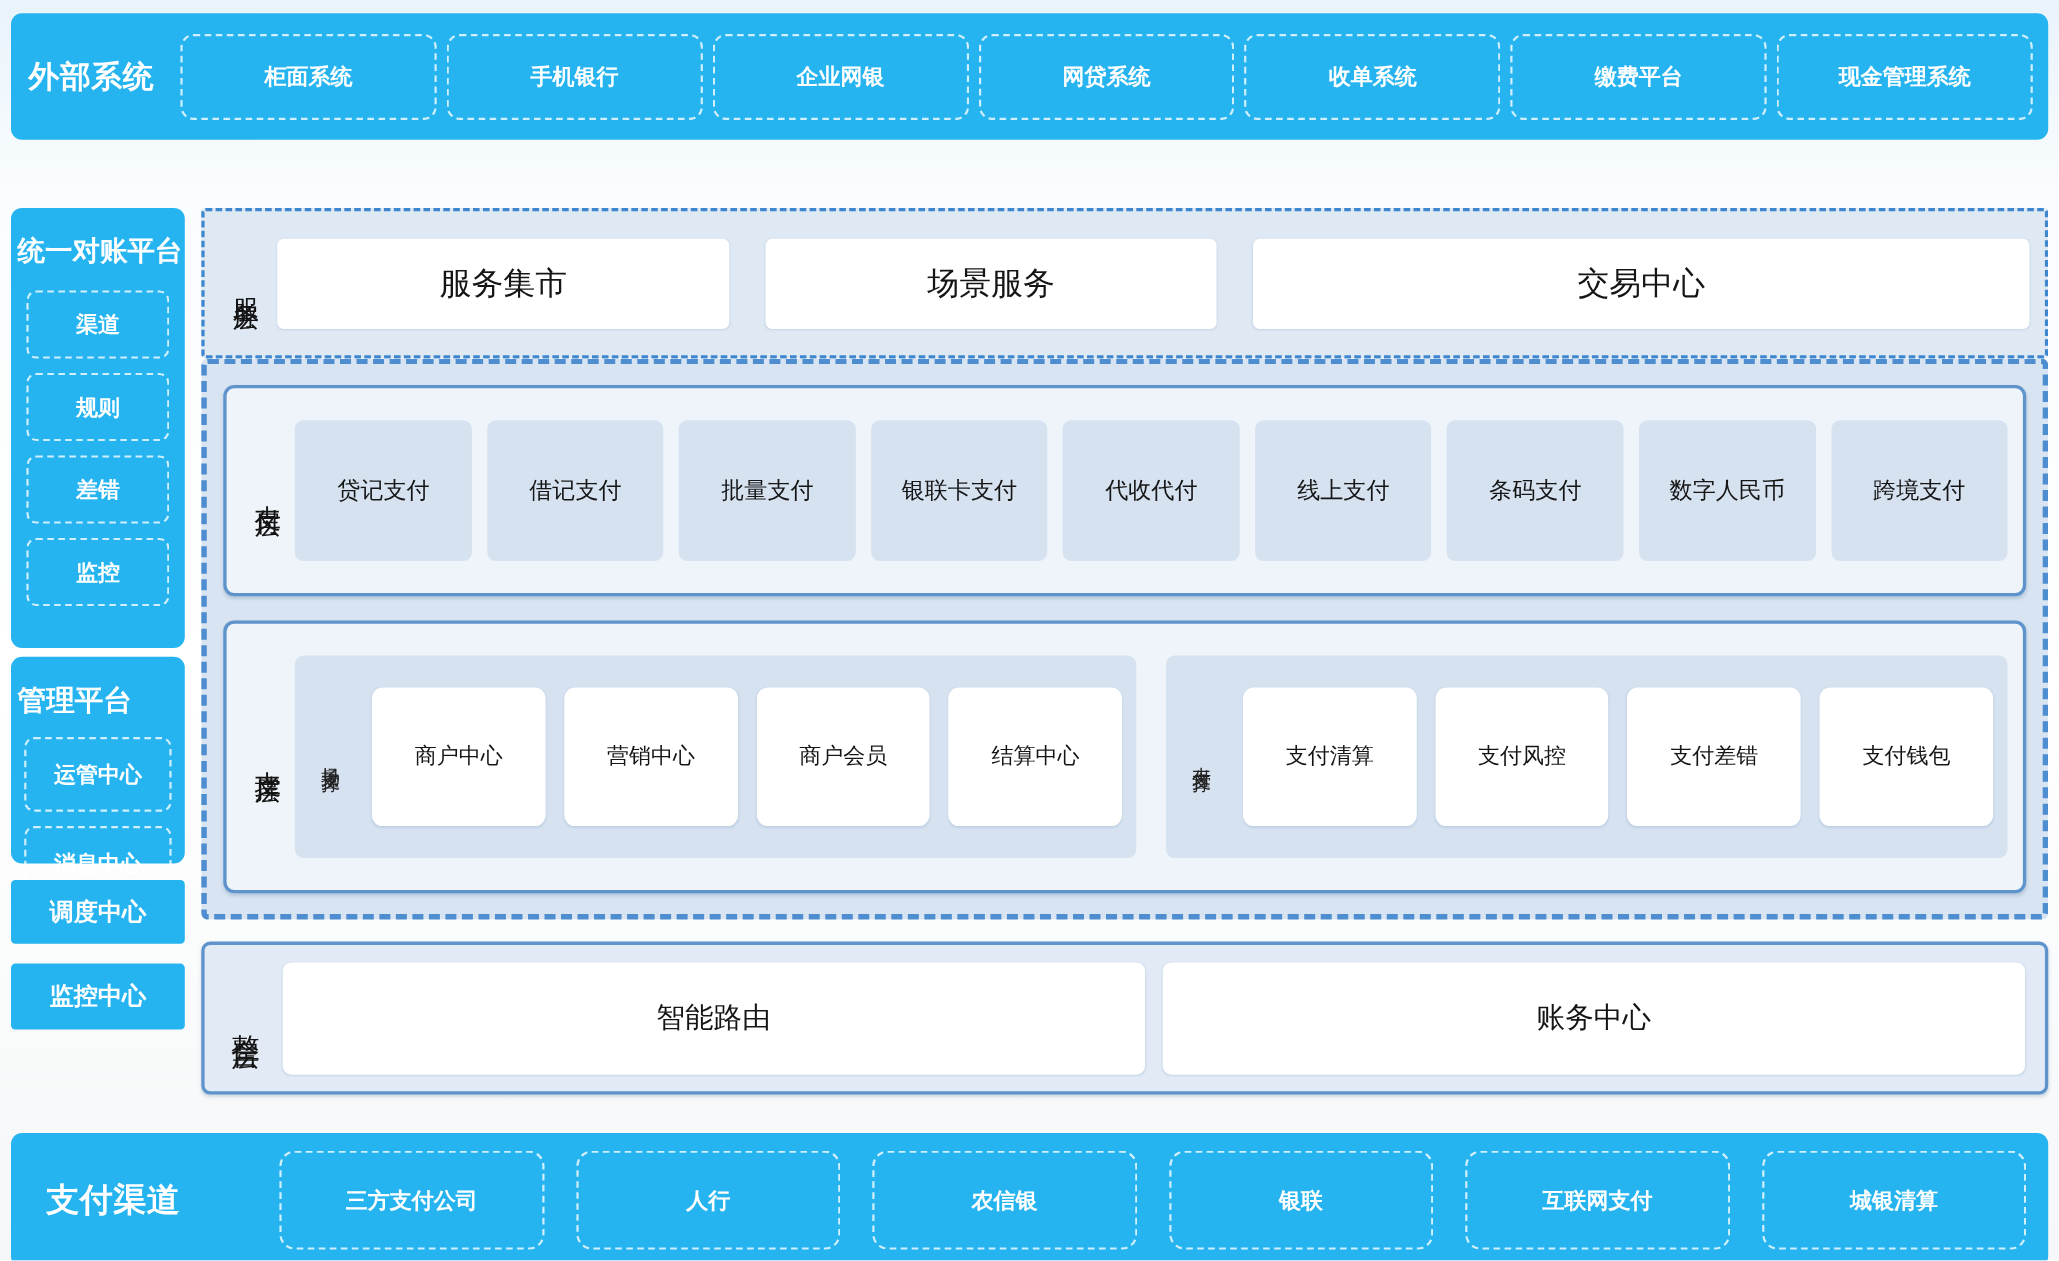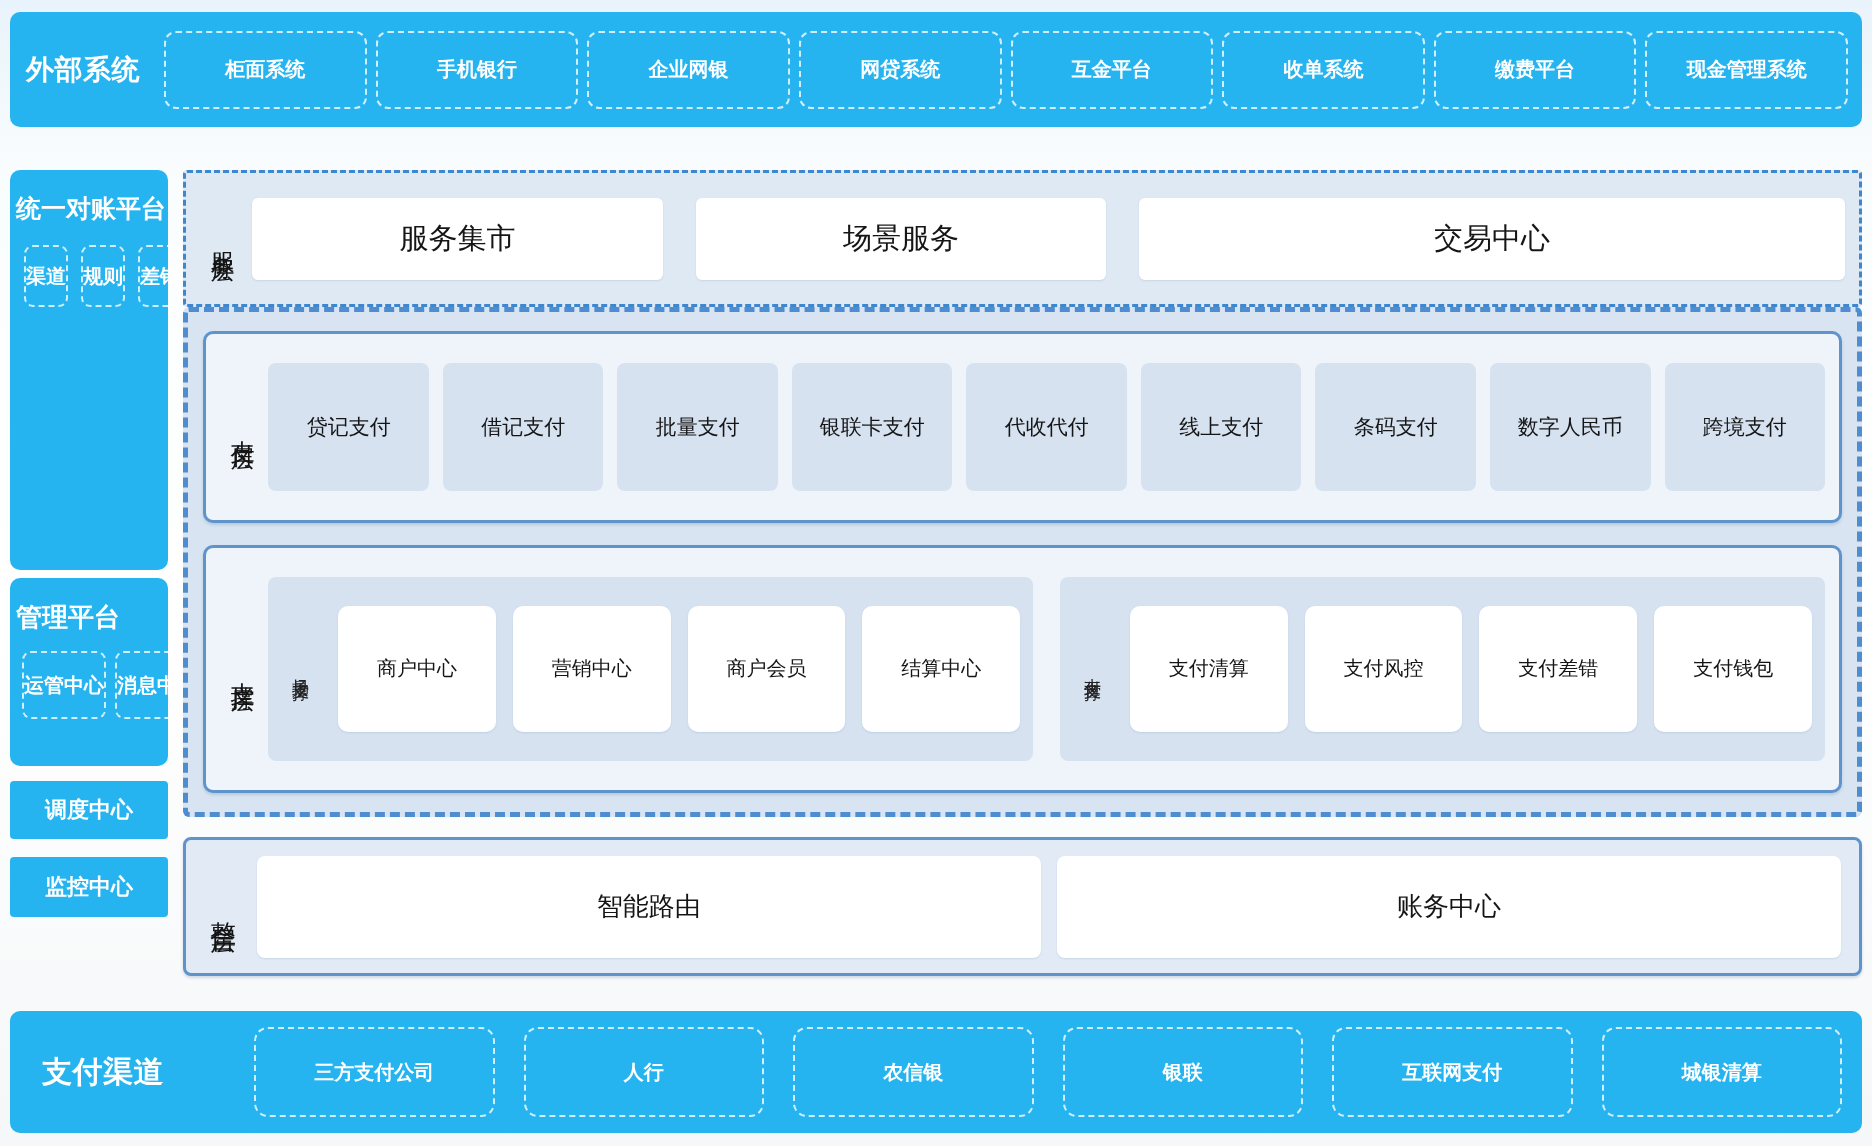--- a/index.html
+++ b/index.html
@@ -15,21 +15,21 @@
     overflow:hidden;
   }
 
   
   .bar {
     background:var(--brand,#26b4f0);
     border-radius:10px;
     display:flex; align-items:center;
     color:#fff;
   }
-  .top-bar { height:115px; padding:0 14px 0 16px; gap:12px; margin-bottom:43px; }
+  .top-bar { height:115px; padding:0 14px 0 16px; gap:12px; margin-bottom:62px; }
   .bar-label { font-weight:bold; font-size:28px; flex:none; width:126px; letter-spacing:0.5px; }
   .bar-items { flex:1; display:flex; gap:9px; height:78px; }
   .dashed-box {
     flex:1;
     border:2px dashed rgba(255,255,255,.78);
     border-radius:12px;
     display:flex; align-items:center; justify-content:center;
     font-weight:bold; font-size:20px; color:#fff;
     white-space:nowrap;
   }
@@ -44,21 +44,21 @@
     padding:12px 14px;
   }
   .side-title {
     color:#fff; font-weight:bold; 
     white-space:nowrap; margin:10px -8px 20px;
   }
   .p1 { height:400px; }
   .p1 .side-title { font-size:25px; }
   .p2 { height:188px; margin-top:8px; }
   .p2 .side-title { font-size:26px; margin-bottom:16px; }
-  .side-items { display:flex; flex-direction:row; gap:13px; }
+  .side-items { display:flex; flex-direction:column; gap:13px; }
   .side-box { height:62px; flex:none; font-size:20px; border-radius:9px; }
   .p2 .side-box { height:68px; margin:0 -2px; }
   .solid-box {
     background:var(--brand,#26b4f0);
     border-radius:4px; flex:none;
     color:#fff; font-weight:bold; font-size:22px;
     display:flex; align-items:center; justify-content:center;
   }
   .dispatch { height:58px; margin-top:15px; }
   .monitor  { height:60px; margin-top:18px; }
@@ -144,21 +144,20 @@
 
 <div class="page">
 
   <div class="bar top-bar">
     <div class="bar-label">外部系统</div>
     <div class="bar-items">
         <div class="dashed-box">柜面系统</div>
         <div class="dashed-box">手机银行</div>
         <div class="dashed-box">企业网银</div>
         <div class="dashed-box">网贷系统</div>
-        <div class="dashed-box">互金平台</div>
         <div class="dashed-box">收单系统</div>
         <div class="dashed-box">缴费平台</div>
         <div class="dashed-box">现金管理系统</div>
       </div>
   </div>
 
   <div class="mid">
 
     <div class="side">
       <div class="side-panel p1">

